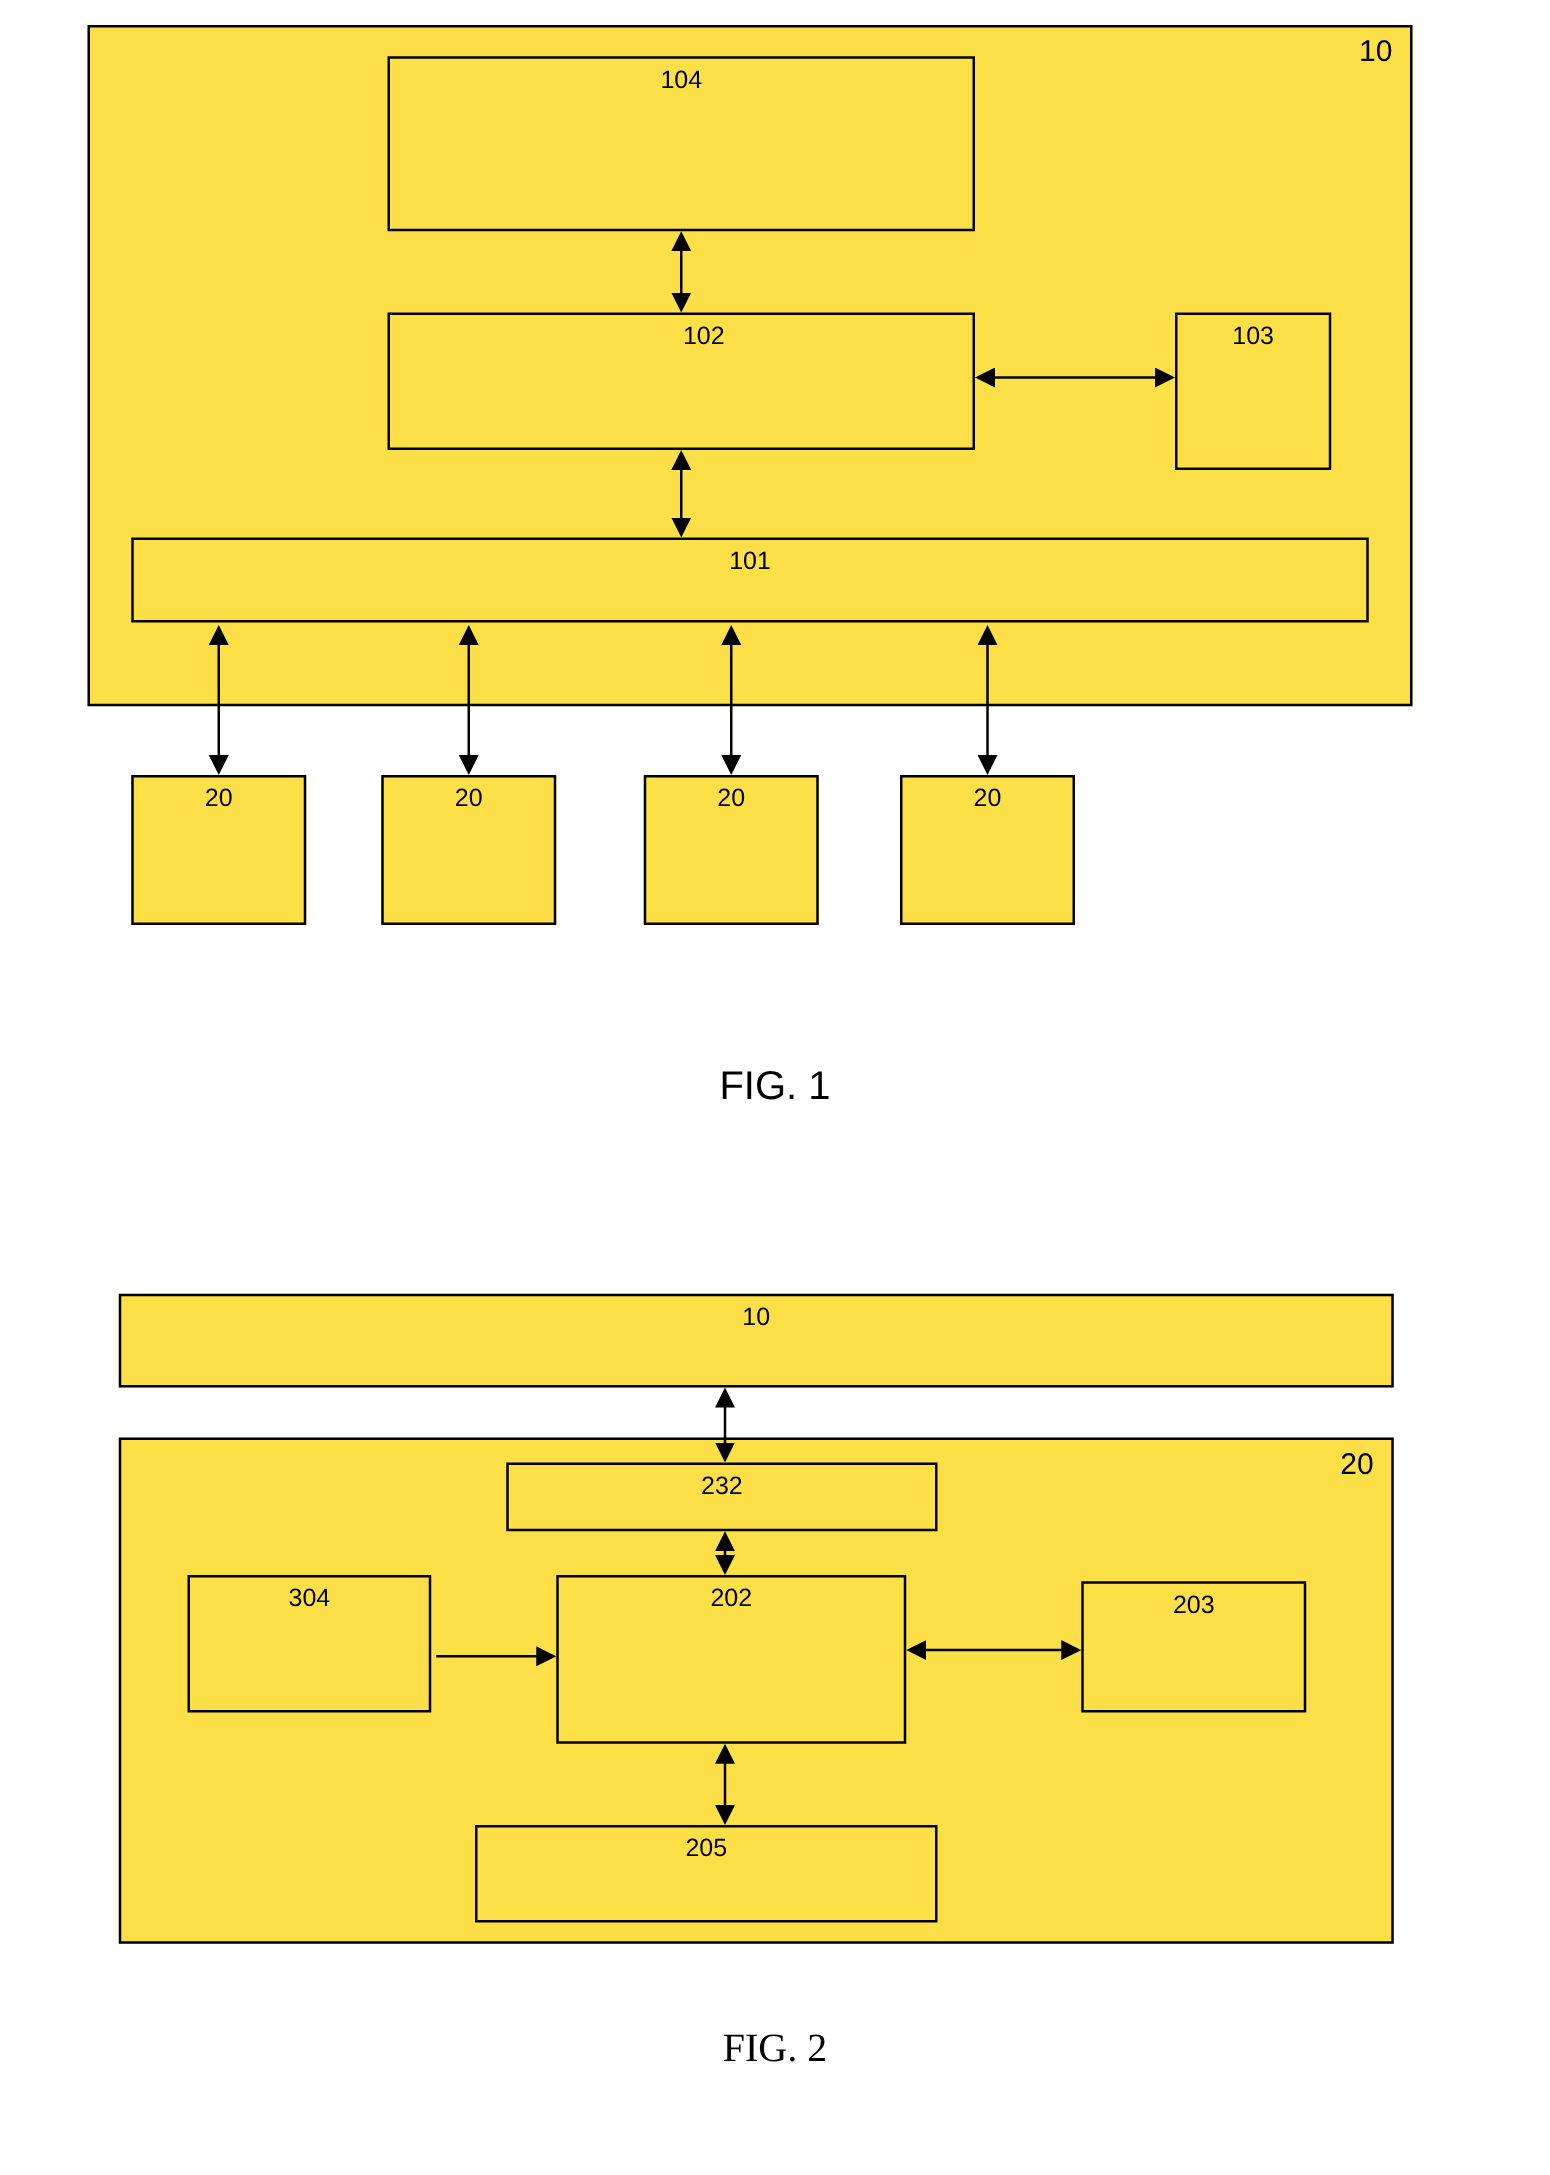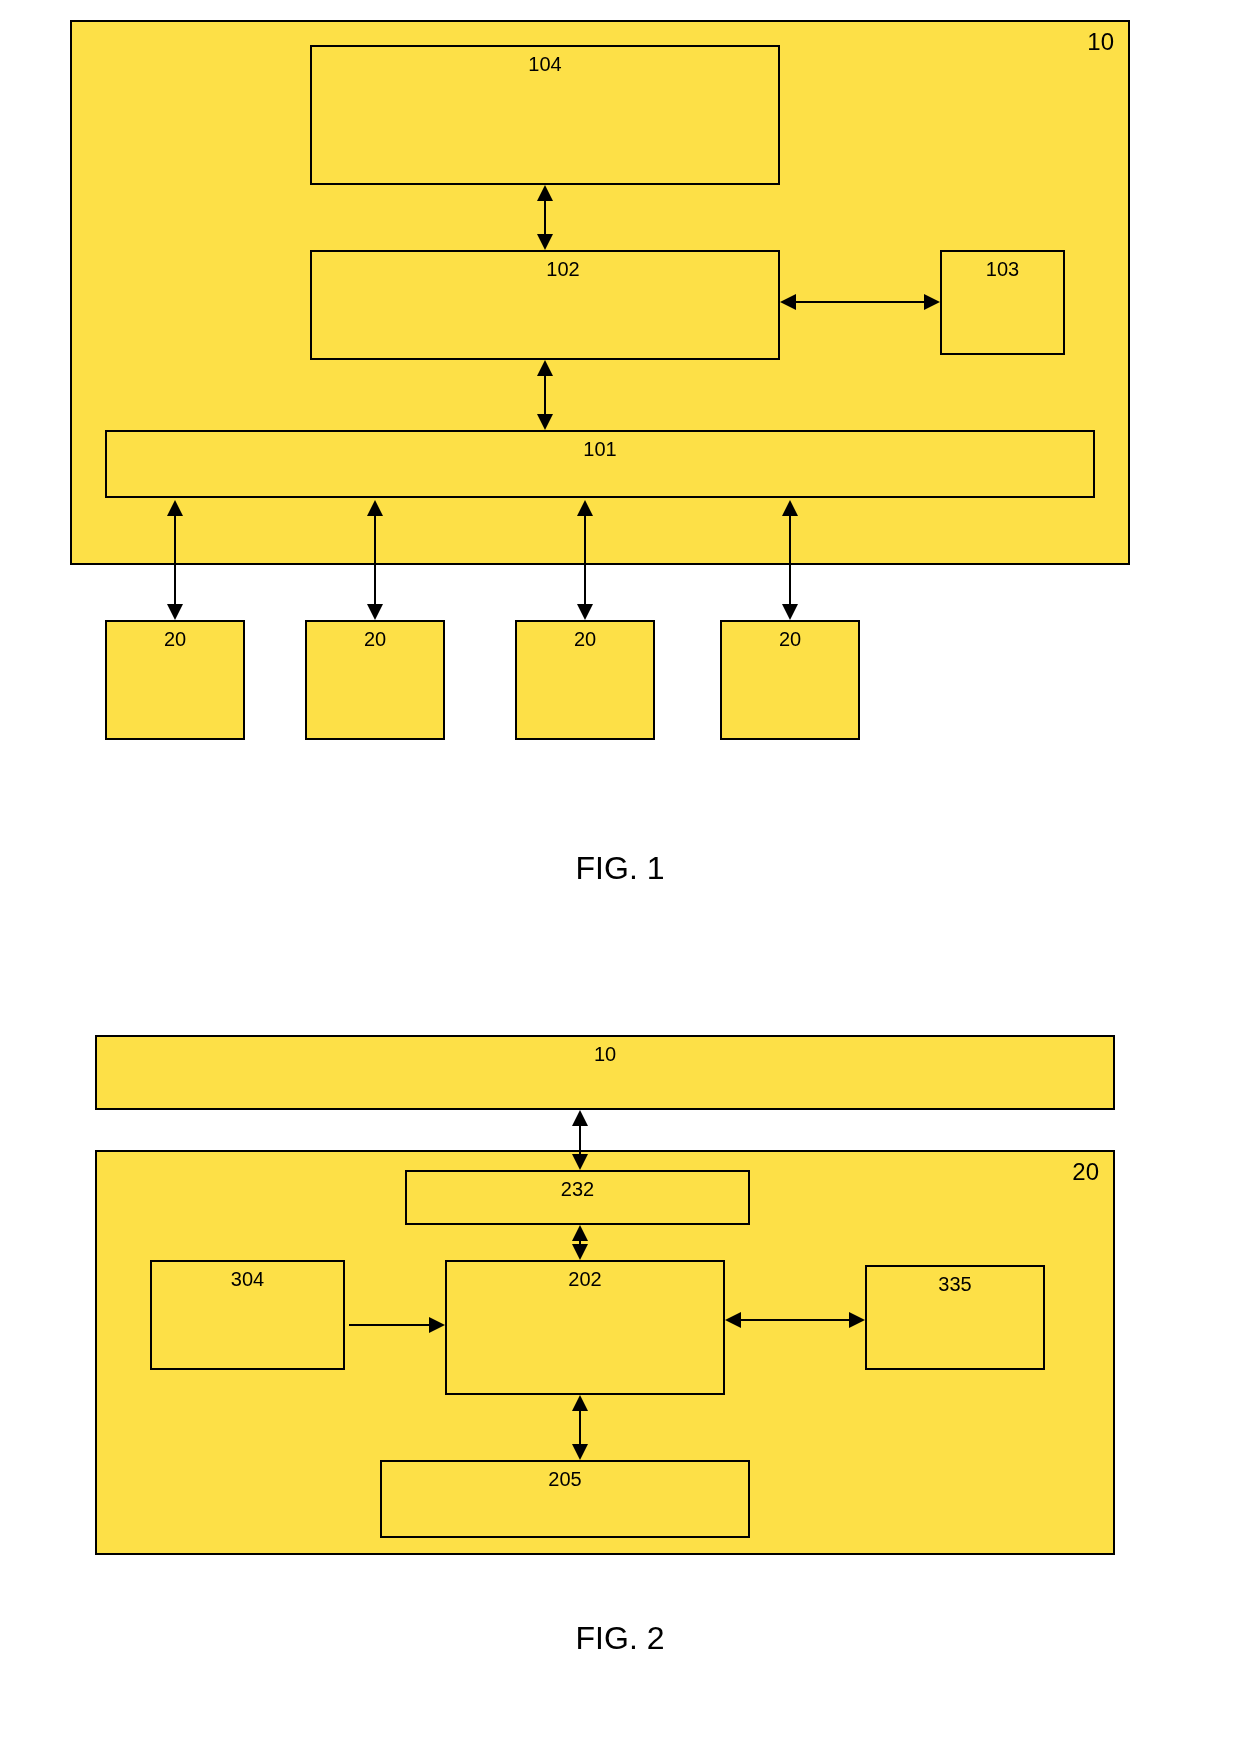--- a/index.html
+++ b/index.html
@@ -54,21 +54,21 @@
 </div>
 
 <div class="box" style="left:310px; top:45px; width:470px; height:140px;">
   <span class="label">104</span>
 </div>
 
 <div class="box" style="left:310px; top:250px; width:470px; height:110px;padding-left:36px;">
   <span class="label">102</span>
 </div>
 
-<div class="box" style="left:940px; top:250px; width:125px; height:105px;">
+<div class="box" style="left:940px; top:250px; width:125px; height:126px;">
   <span class="label">103</span>
 </div>
 
 <div class="box" style="left:105px; top:430px; width:990px; height:68px;">
   <span class="label">101</span>
 </div>
 
 <div class="box" style="left:105px; top:620px; width:140px; height:120px;">
   <span class="label">20</span>
 </div>
@@ -98,28 +98,28 @@
 
 <div class="box" style="left:150px; top:1260px; width:195px; height:110px;">
   <span class="label">304</span>
 </div>
 
 <div class="box" style="left:445px; top:1260px; width:280px; height:135px;">
   <span class="label">202</span>
 </div>
 
 <div class="box" style="left:865px; top:1265px; width:180px; height:105px;">
-  <span class="label">335</span>
+  <span class="label">203</span>
 </div>
 
 <div class="box" style="left:380px; top:1460px; width:370px; height:78px;">
   <span class="label">205</span>
 </div>
 
-<div class="caption" style="top:1620px;">FIG. 2</div>
+<div class="caption" style="top:1620px;font-family:Liberation Serif, serif;">FIG. 2</div>
 
 <svg class="arrows">
   <defs>
     <marker id="arrowhead" markerWidth="8" markerHeight="8" refX="6" refY="4" orient="auto">
       <polygon points="0 0, 8 4, 0 8" fill="#000"></polygon>
     </marker>
     <marker id="arrowhead-start" markerWidth="8" markerHeight="8" refX="2" refY="4" orient="auto">
       <polygon points="8 0, 0 4, 8 8" fill="#000"></polygon>
     </marker>
   </defs>

